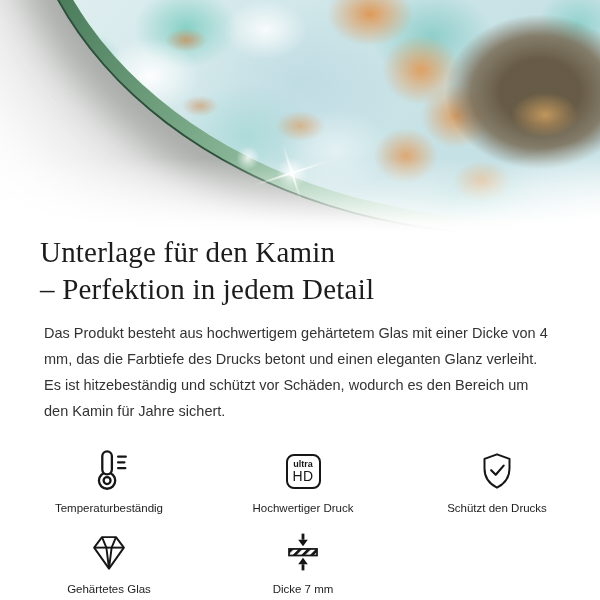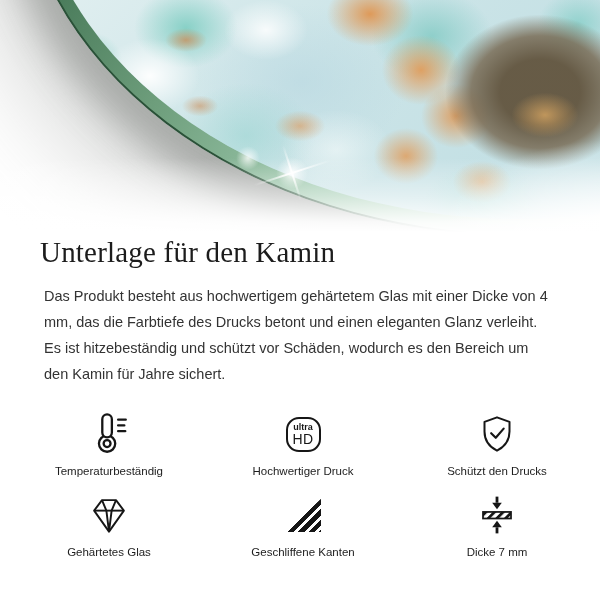--- a/index.html
+++ b/index.html
@@ -60,21 +60,21 @@
   h1{margin:2px 0 12px;font-family:"Liberation Serif",serif;font-weight:400;color:#1c1c1c;
      font-size:29px;line-height:37px;letter-spacing:.2px;}
   h1 .h-line{display:block;}
   .desc{margin:4px;width:505px;font-size:14.5px;line-height:26px;color:#333;}
 
   
   .features{display:grid;grid-template-columns:repeat(3,1fr);row-gap:16px;margin-top:26px;padding:0 6px 0 12px;}
   .feature{display:flex;flex-direction:column;align-items:center;}
   .icon-box{height:42px;display:flex;align-items:center;justify-content:center;margin-bottom:9px;}
   .feature .label{font-size:11.5px;color:#1d1d1d;line-height:14px;text-align:left;}
-  .uhd{width:31px;height:31px;border:2.5px solid #161616;border-radius:13px;display:flex;flex-direction:column;
+  .uhd{width:31px;height:31px;border:2.5px solid #161616;border-radius:8px;display:flex;flex-direction:column;
        align-items:center;justify-content:center;}
   .uhd-top{font-size:9px;font-weight:700;line-height:9px;color:#161616;}
   .uhd-bottom{font-size:14px;font-weight:400;line-height:14px;letter-spacing:.3px;color:#161616;}
   .edges-tri{width:36px;height:34px;clip-path:polygon(0% 100%,100% 2%,100% 100%);
        background:repeating-linear-gradient(135deg,rgba(0,0,0,0) 0 3px,#161616 3px 7.5px);}
   svg{display:block;}
 </style>
 </head>
 <body>
 
@@ -88,20 +88,21 @@
       <span class="beam-h"></span>
       <span class="beam-v"></span>
       <span class="glow"></span>
     </div>
     <div class="hero-fade"></div>
   </div>
 
   <div class="content">
     <h1>
       <span class="h-line">Unterlage für den Kamin</span>
+      <span class="h-line">– Perfektion in jedem Detail</span>
     </h1>
     <p class="desc">Das Produkt besteht aus hochwertigem gehärtetem Glas mit einer Dicke von 4 mm, das die Farbtiefe des Drucks betont und einen eleganten Glanz verleiht. Es ist hitzebeständig und schützt vor Schäden, wodurch es den Bereich um den Kamin für Jahre sichert.</p>
   </div>
 
   <div class="features">
 
     <div class="feature">
       <div class="icon-box">
         <svg width="46" height="46" viewBox="0 0 48 48" fill="none" stroke="#161616" stroke-width="2.4" stroke-linecap="round">
           <circle cx="22" cy="34" r="8.5"></circle>
@@ -140,26 +141,20 @@
         <svg width="42" height="42" viewBox="0 0 48 48" fill="none" stroke="#161616" stroke-width="2.2" stroke-linejoin="round">
           <path d="M7 19 L16 7 H32 L41 19 L24 43 Z"></path>
           <path d="M7 19 H41"></path>
           <path d="M16 7 L21 19 M32 7 L27 19"></path>
           <path d="M21 19 L24 43 M27 19 L24 43"></path>
         </svg>
       </div>
       <div class="label">Gehärtetes Glas</div>
     </div>
 
-    <div class="feature">
-      <div class="icon-box">
-        <div class="edges-tri"></div>
-      </div>
-      <div class="label">Geschliffene Kanten</div>
-    </div>
 
     <div class="feature">
       <div class="icon-box">
         <svg width="42" height="42" viewBox="0 0 48 48">
           <defs>
             <pattern id="hatch" width="7" height="7" patternUnits="userSpaceOnUse" patternTransform="rotate(45)">
               <rect x="0" y="0" width="3.2" height="7" fill="#161616"></rect>
             </pattern>
           </defs>
           <rect x="8" y="20.5" width="32" height="7.5" fill="url(#hatch)" stroke="#161616" stroke-width="2"></rect>

